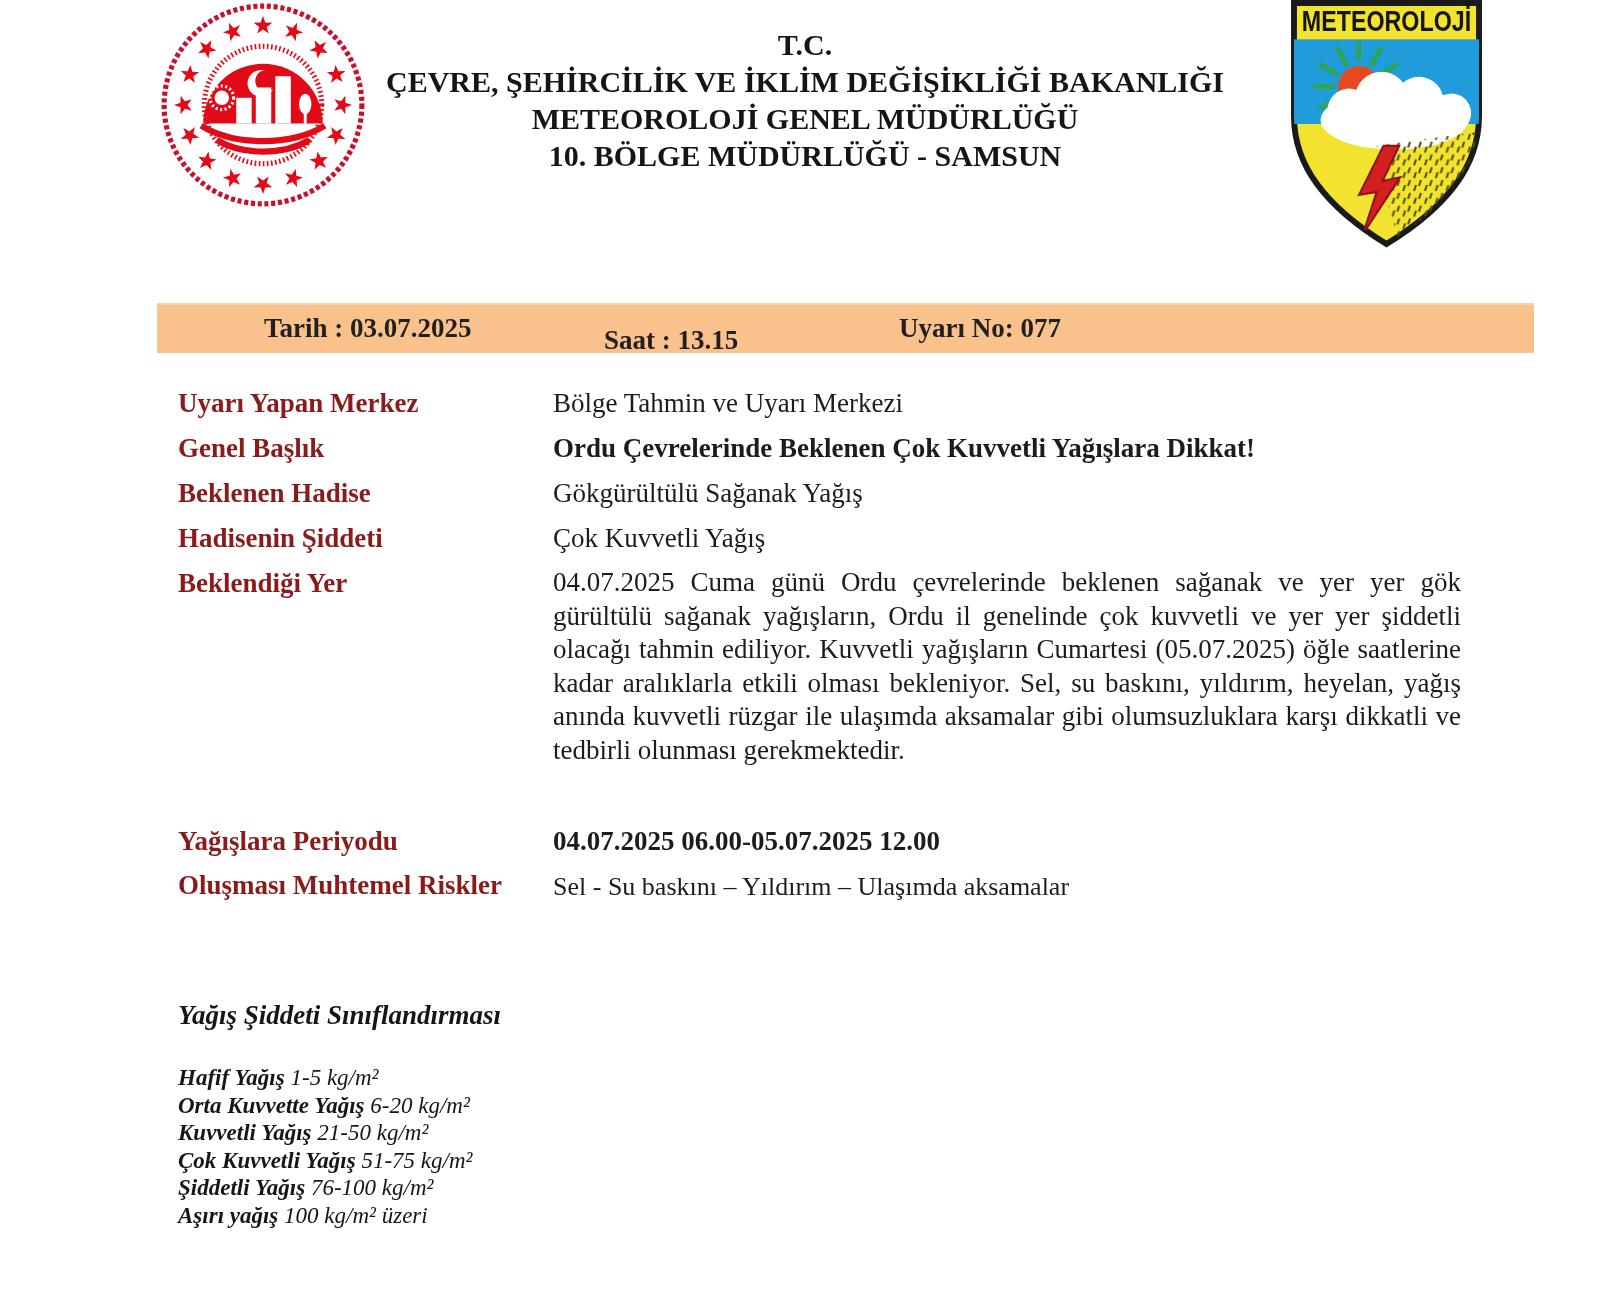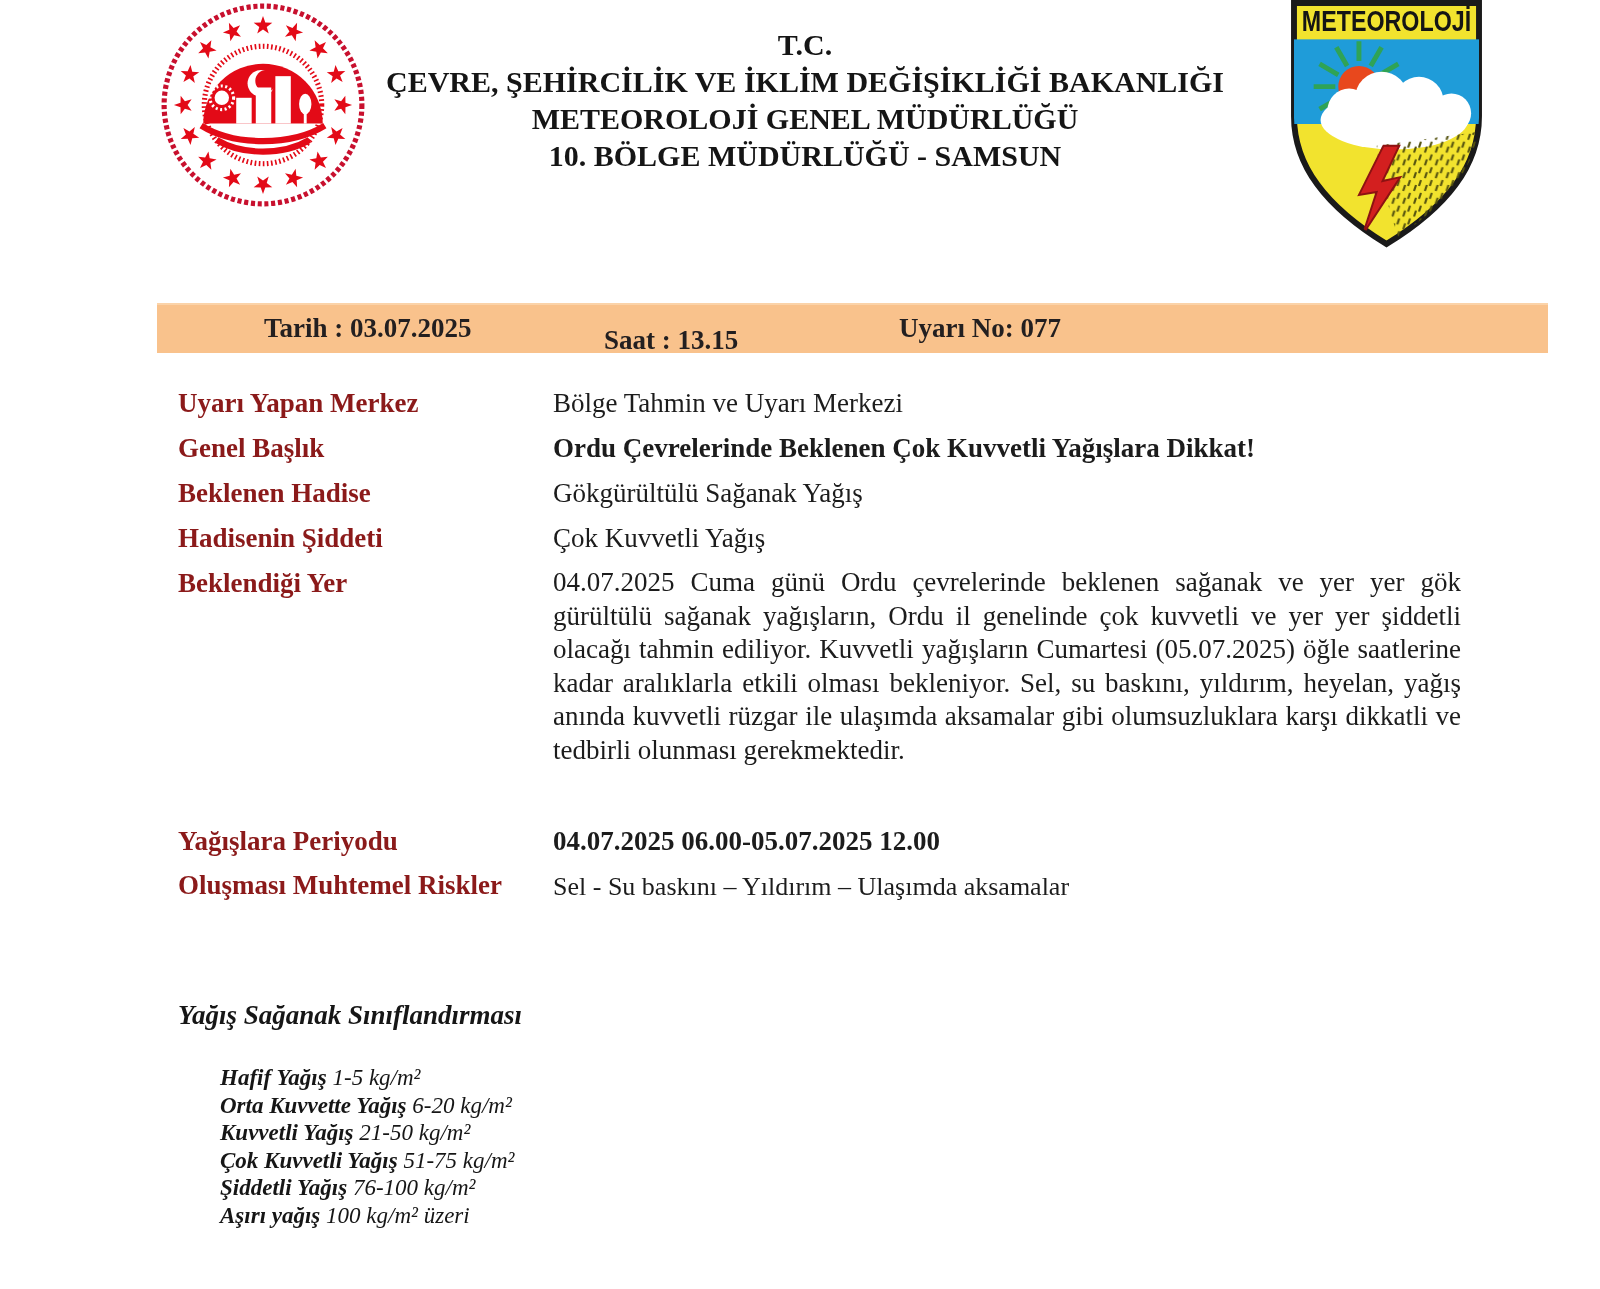--- a/index.html
+++ b/index.html
@@ -26,21 +26,20 @@
   .emblem { position: absolute; left: 160px; top: 2px; width: 206px; height: 206px; }
   .shield { position: absolute; left: 1288px; top: 0px; width: 197px; height: 248px; }
 
   
   .info-bar {
     position: absolute;
     left: 157px; top: 303px;
     width: 1377px; height: 48px;
     background: #f9c28c;
     border-top: 2px solid #fbd3a9;
-    padding-left: 14px;
   }
   .info-bar span {
     position: absolute; top: 0;
     line-height: 46px;
     font-weight: bold;
     font-size: 27px;
     color: #231f20;
     white-space: nowrap;
   }
   .ib-tarih { left: 107px; }
@@ -77,21 +76,21 @@
     font-weight: bold; font-style: italic;
     font-size: 27px; color: #161616;
     white-space: nowrap;
   }
   .cls-list {
     position: absolute; left: 178px; top: 1064px;
     font-size: 23px; font-style: italic;
     line-height: 27.6px; color: #161616;
   }
   .cls-list .line { white-space: nowrap; }
-  .cls-list .term { font-weight: bold; margin-left: 42px; }
+  .cls-list .term { font-weight: bold; }
 </style>
 </head>
 <body>
 
 <div class="page">
 
   <svg class="emblem" viewBox="0 0 200 200" aria-hidden="true">
     <defs>
       <path id="starp" d="M0,-10 L2.35,-3.24 L9.51,-3.09 L3.8,1.24 L5.88,8.09 L0,4 L-5.88,8.09 L-3.8,1.24 L-9.51,-3.09 L-2.35,-3.24 Z"></path>
     </defs>
@@ -194,21 +193,21 @@
 
   <div class="flabel" style="top:568px">Beklendiği Yer</div>
   <div class="para">04.07.2025 Cuma günü Ordu çevrelerinde beklenen sağanak ve yer yer gök gürültülü sağanak yağışların, Ordu il genelinde çok kuvvetli ve yer yer şiddetli olacağı tahmin ediliyor. Kuvvetli yağışların Cumartesi (05.07.2025) öğle saatlerine kadar aralıklarla etkili olması bekleniyor. Sel, su baskını, yıldırım, heyelan, yağış anında kuvvetli rüzgar ile ulaşımda aksamalar gibi olumsuzluklara karşı dikkatli ve tedbirli olunması gerekmektedir.</div>
 
   <div class="flabel" style="top:826px">Yağışlara Periyodu</div>
   <div class="fvalue bold" style="top:826px">04.07.2025 06.00-05.07.2025 12.00</div>
 
   <div class="flabel" style="top:870px">Oluşması Muhtemel Riskler</div>
   <div class="fvalue" style="top:872px; font-size:26px">Sel - Su baskını – Yıldırım –  Ulaşımda aksamalar</div>
 
-  <div class="cls-title">Yağış Sağanak Sınıflandırması</div>
+  <div class="cls-title">Yağış Şiddeti Sınıflandırması</div>
   <div class="cls-list">
     <div class="line">
       <span class="term">Hafif Yağış</span>
       <span class="range">1-5 kg/m²</span>
     </div>
     <div class="line">
       <span class="term">Orta Kuvvette Yağış</span>
       <span class="range">6-20 kg/m²</span>
     </div>
     <div class="line">

